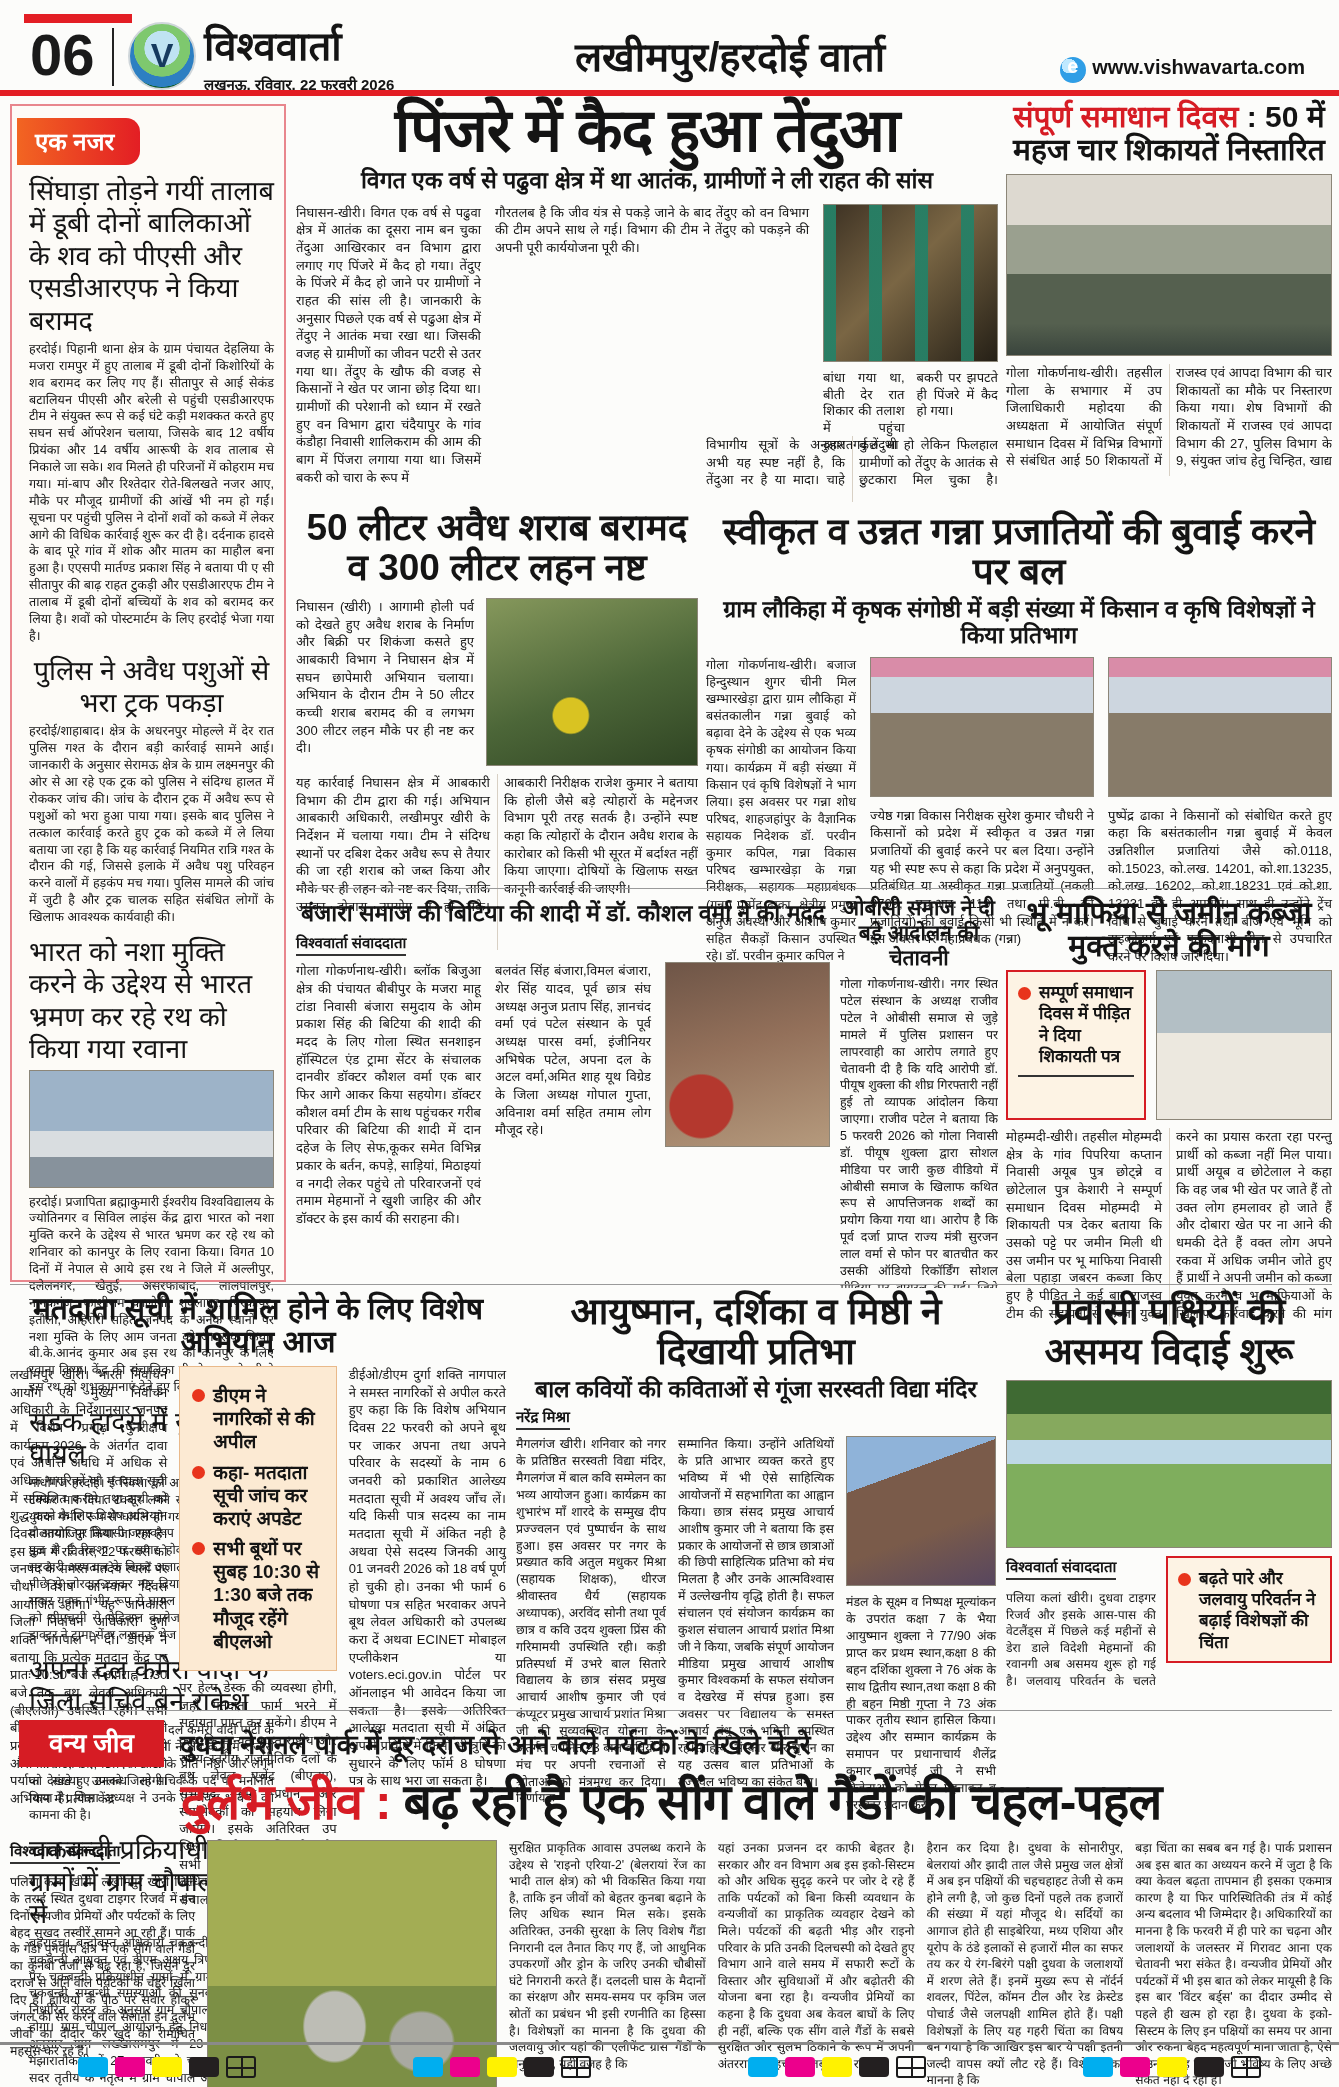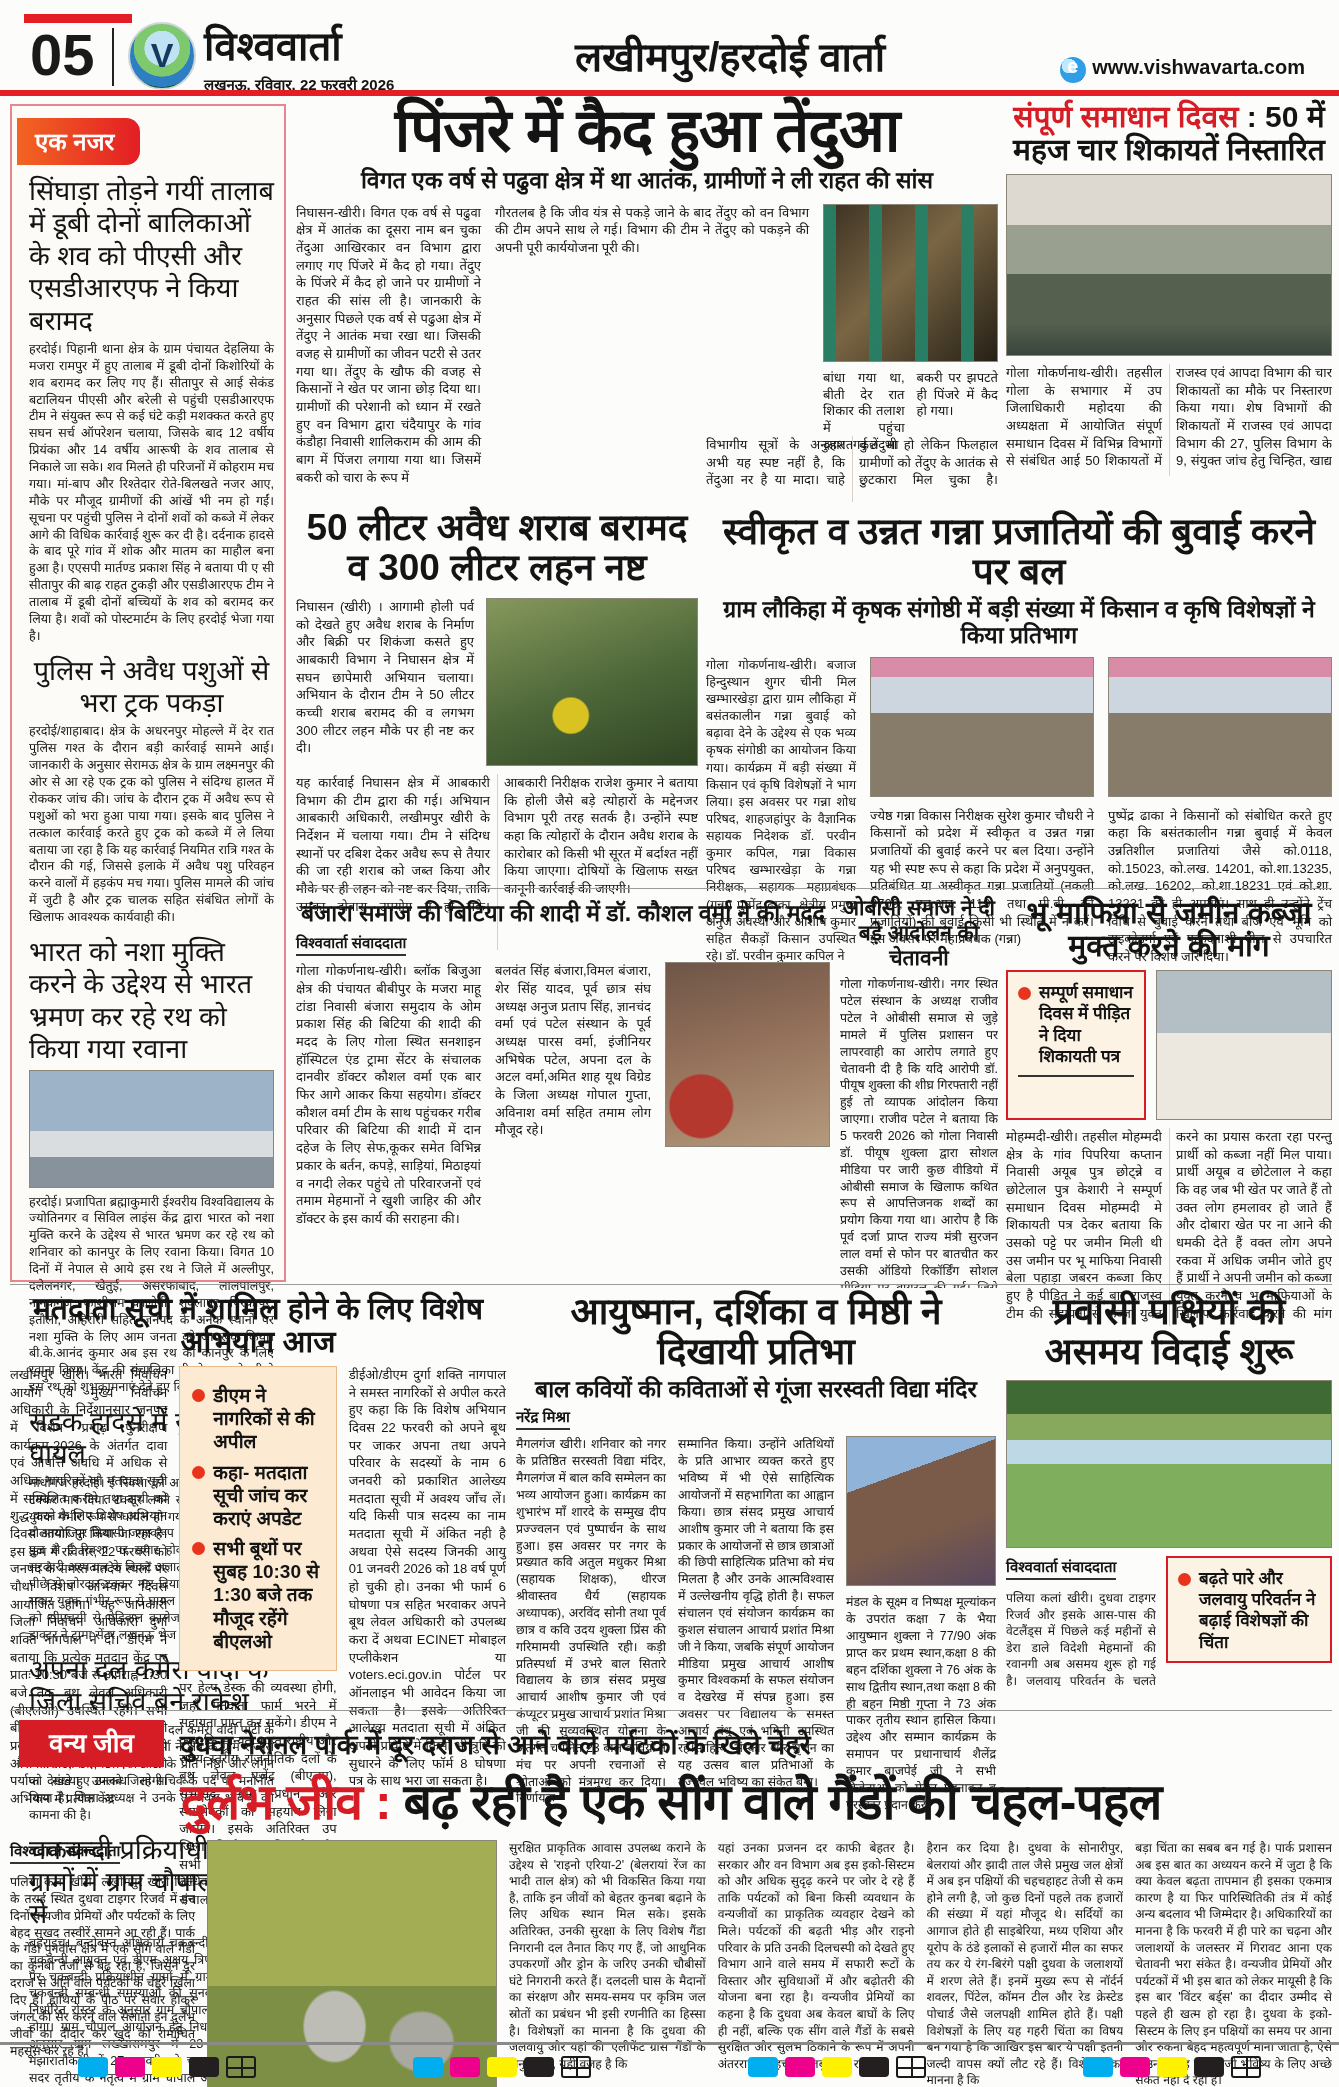--- a/index.html
+++ b/index.html
@@ -77,21 +77,21 @@
   .grid-lead{display:grid;grid-template-columns:185px 1fr 175px;grid-template-rows:158px auto;gap:8px 14px;}
   .grid-ganna{display:grid;grid-template-columns:150px 1fr 1fr;grid-template-rows:140px auto;gap:10px 14px;}
   .caption{font-size:13px;line-height:1.3;text-align:justify;}
 </style>
 </head>
 <body>
 
 <div class="page">
 
   <div class="abs redbar" style="left:24px;top:14px;width:108px;height:9px;"></div>
-  <div class="abs pageno" style="left:30px;top:26px;">05</div>
+  <div class="abs pageno" style="left:30px;top:26px;">06</div>
   <div class="abs vline" style="left:112px;top:28px;height:58px;"></div>
   <div class="abs logo" style="left:128px;top:22px;"></div>
   <div class="abs mast-title" style="left:204px;top:26px;">विश्ववार्ता</div>
   <div class="abs mast-date" style="left:204px;top:68px;">लखनऊ,  रविवार, 22 फरवरी 2026</div>
   <div class="abs section-title" style="left:480px;top:28px;width:500px;">लखीमपुर/हरदोई वार्ता</div>
   <div class="abs" style="right:34px;top:56px;">
     <span class="eicon"></span><span class="site">www.vishwavarta.com</span>
   </div>
   <div class="abs redbar" style="left:0;top:90px;width:1339px;height:6px;"></div>
 

